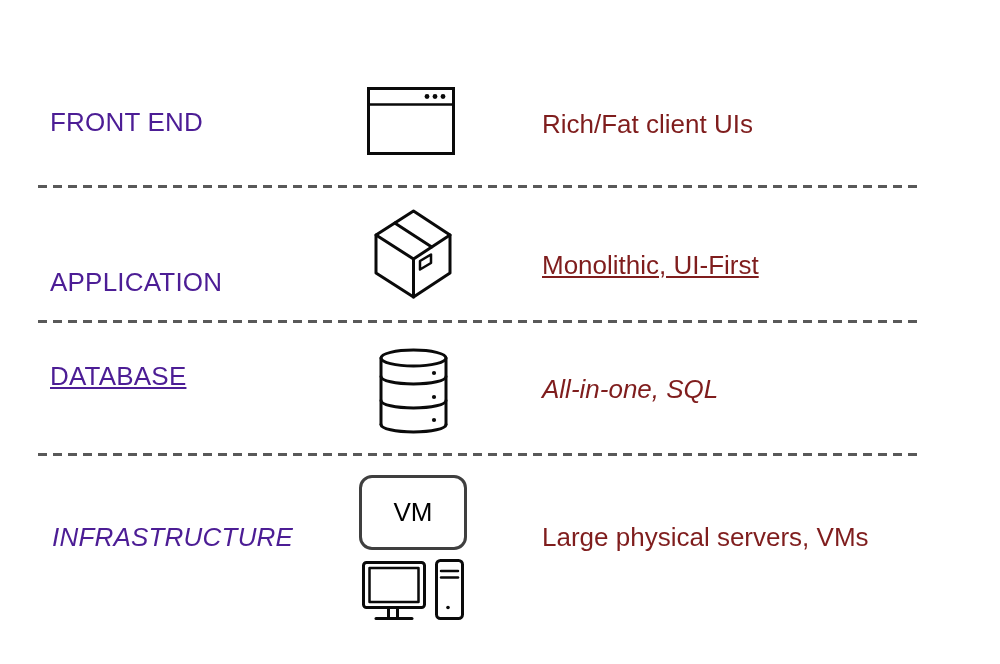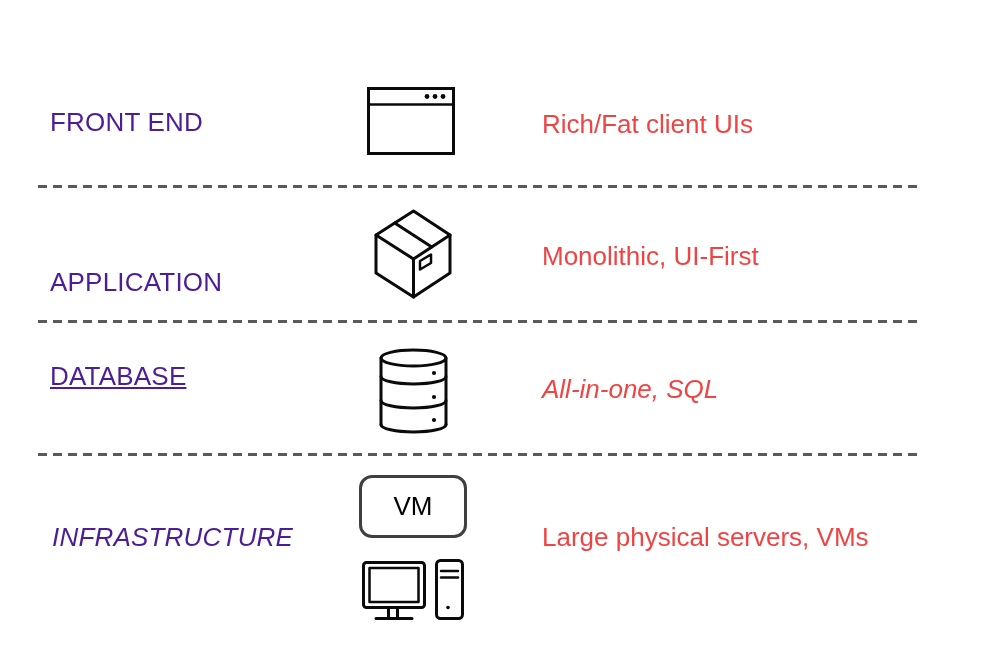--- a/index.html
+++ b/index.html
@@ -18,39 +18,39 @@
     font-size: 26px;
     letter-spacing: 0.2px;
     color: #4c1d95;
     white-space: nowrap;
     line-height: 28px;
   }
   .layer-desc {
     position: absolute;
     left: 542px;
     font-size: 26px;
-    color: #ef4444;
+    color: #7f1d1d;
     white-space: nowrap;
     line-height: 28px;
   }
   .separator {
     position: absolute;
     left: 38px;
     width: 885px;
     height: 3px;
     background-image: repeating-linear-gradient(90deg,
       #595959 0, #595959 9px, transparent 9px, transparent 15px);
   }
   .icon-abs { position: absolute; }
   .vm-box {
     position: absolute;
     left: 359px;
     top: 475px;
     width: 108px;
-    height: 63px;
+    height: 75px;
     border: 3.5px solid #3f3f3f;
     border-radius: 13px;
     display: flex;
     align-items: center;
     justify-content: center;
     font-size: 26px;
     color: #000000;
     background: #ffffff;
   }
   svg { display: block; }
@@ -86,21 +86,21 @@
       <path d="M2 26 L2 64 L39.5 88 L76 64 L76 26"></path>
 
       <path d="M39.5 50 L39.5 88"></path>
 
       <path d="M20.75 14 L57.75 38"></path>
 
       <polygon points="46,52 57,45.5 57,54 46,60.5" stroke-width="2.5"></polygon>
     </svg>
   </div>
 
-  <div class="layer-desc" style="top:242px;">Monolithic, UI-First</div>
+  <div class="layer-desc" style="top:251px;text-decoration:underline;">Monolithic, UI-First</div>
 
   <div class="separator" style="top:320px;"></div>
 
   <div class="layer-label" style="top:362px;text-decoration:underline;">DATABASE</div>
 
   <div class="icon-abs" style="left:379px; top:348px;">
     <svg width="69" height="88" viewBox="0 0 69 88" fill="none" stroke="#0a0a0a" stroke-width="3" stroke-linecap="round">
       <ellipse cx="34.5" cy="10" rx="32.5" ry="8"></ellipse>
       <path d="M2 10 L2 76.5"></path>
       <path d="M67 10 L67 76.5"></path>

